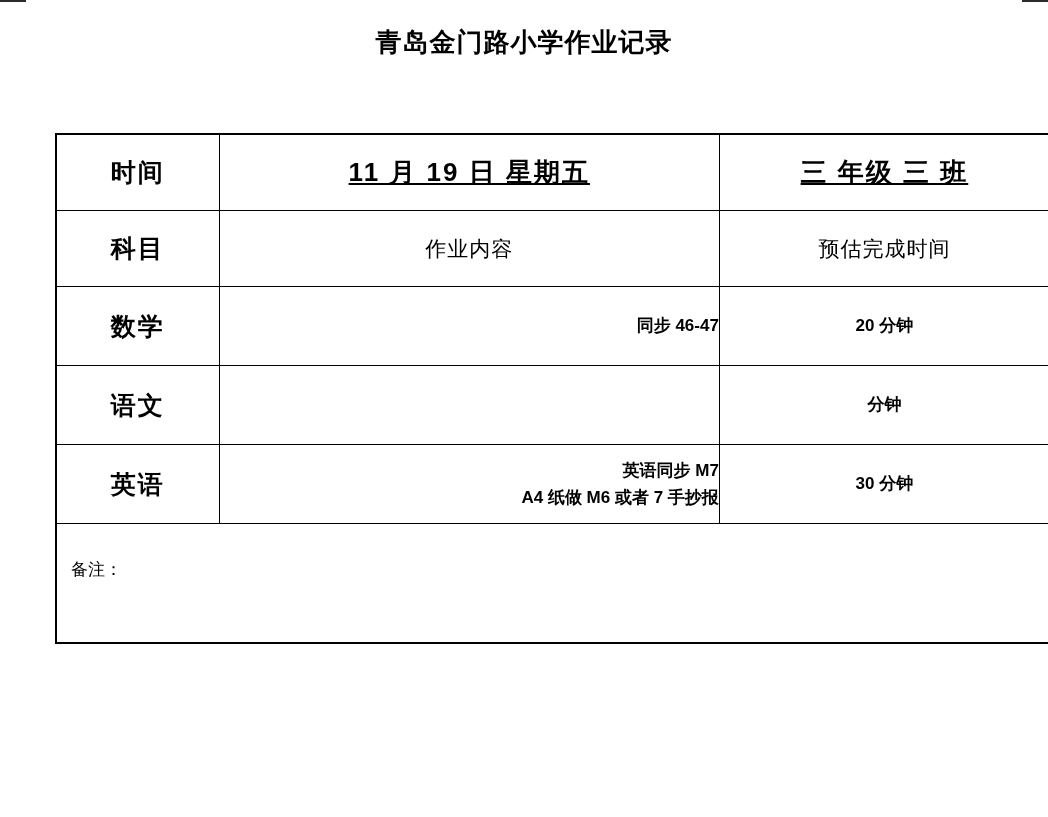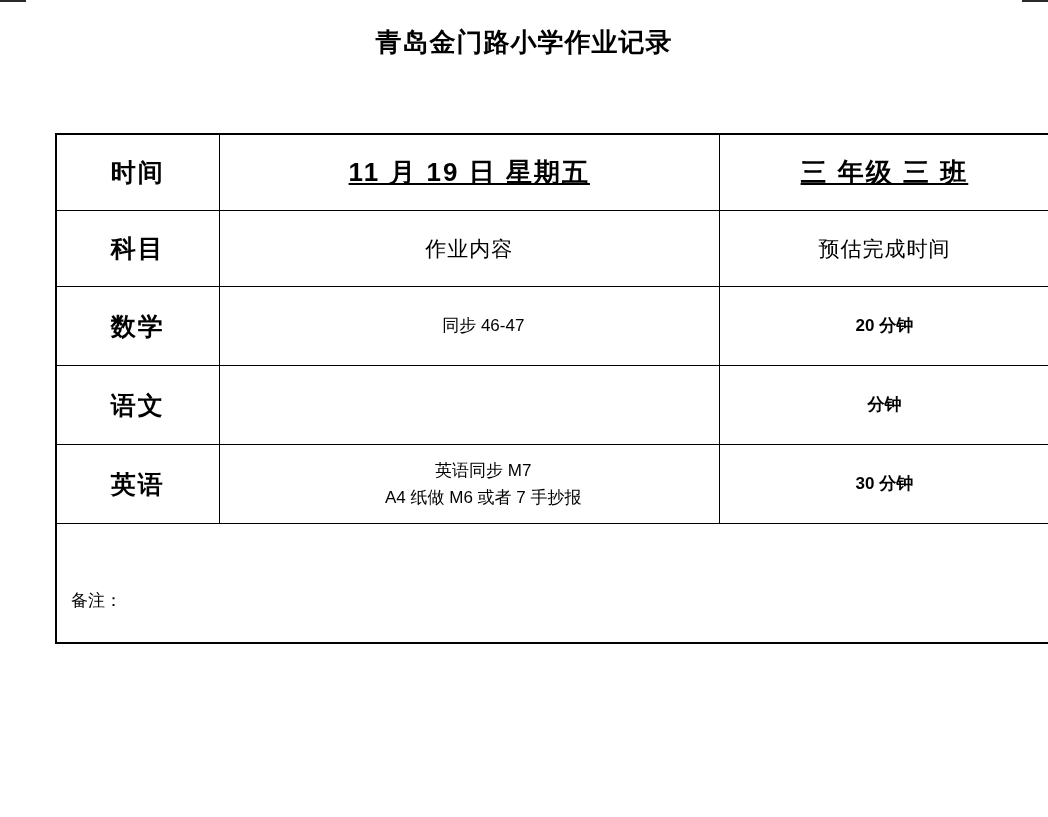--- a/index.html
+++ b/index.html
@@ -101,34 +101,34 @@
     text-align: center;
   }
   .t-small {
     font-size: 17px;
     font-weight: bold;
     text-align: center;
     line-height: 1.55;
   }
   .t-left {
     font-size: 17px;
-    font-weight: normal;
-    text-align: center;
+    font-weight: bold;
+    text-align: right;
     line-height: 1.6;
     padding-left: 28px;
     width: 100%;
     box-sizing: border-box;
     display: block;
   }
   .cell.left-align {
     justify-content: flex-start;
     align-items: center;
   }
   .cell.note {
-    align-items: center;
+    align-items: flex-start;
     justify-content: flex-start;
     padding: 34px 0 0 14px;
   }
   .t-note {
     font-size: 17px;
     font-weight: normal;
     text-align: left;
   }
   .multiline {
     white-space: pre-line;

